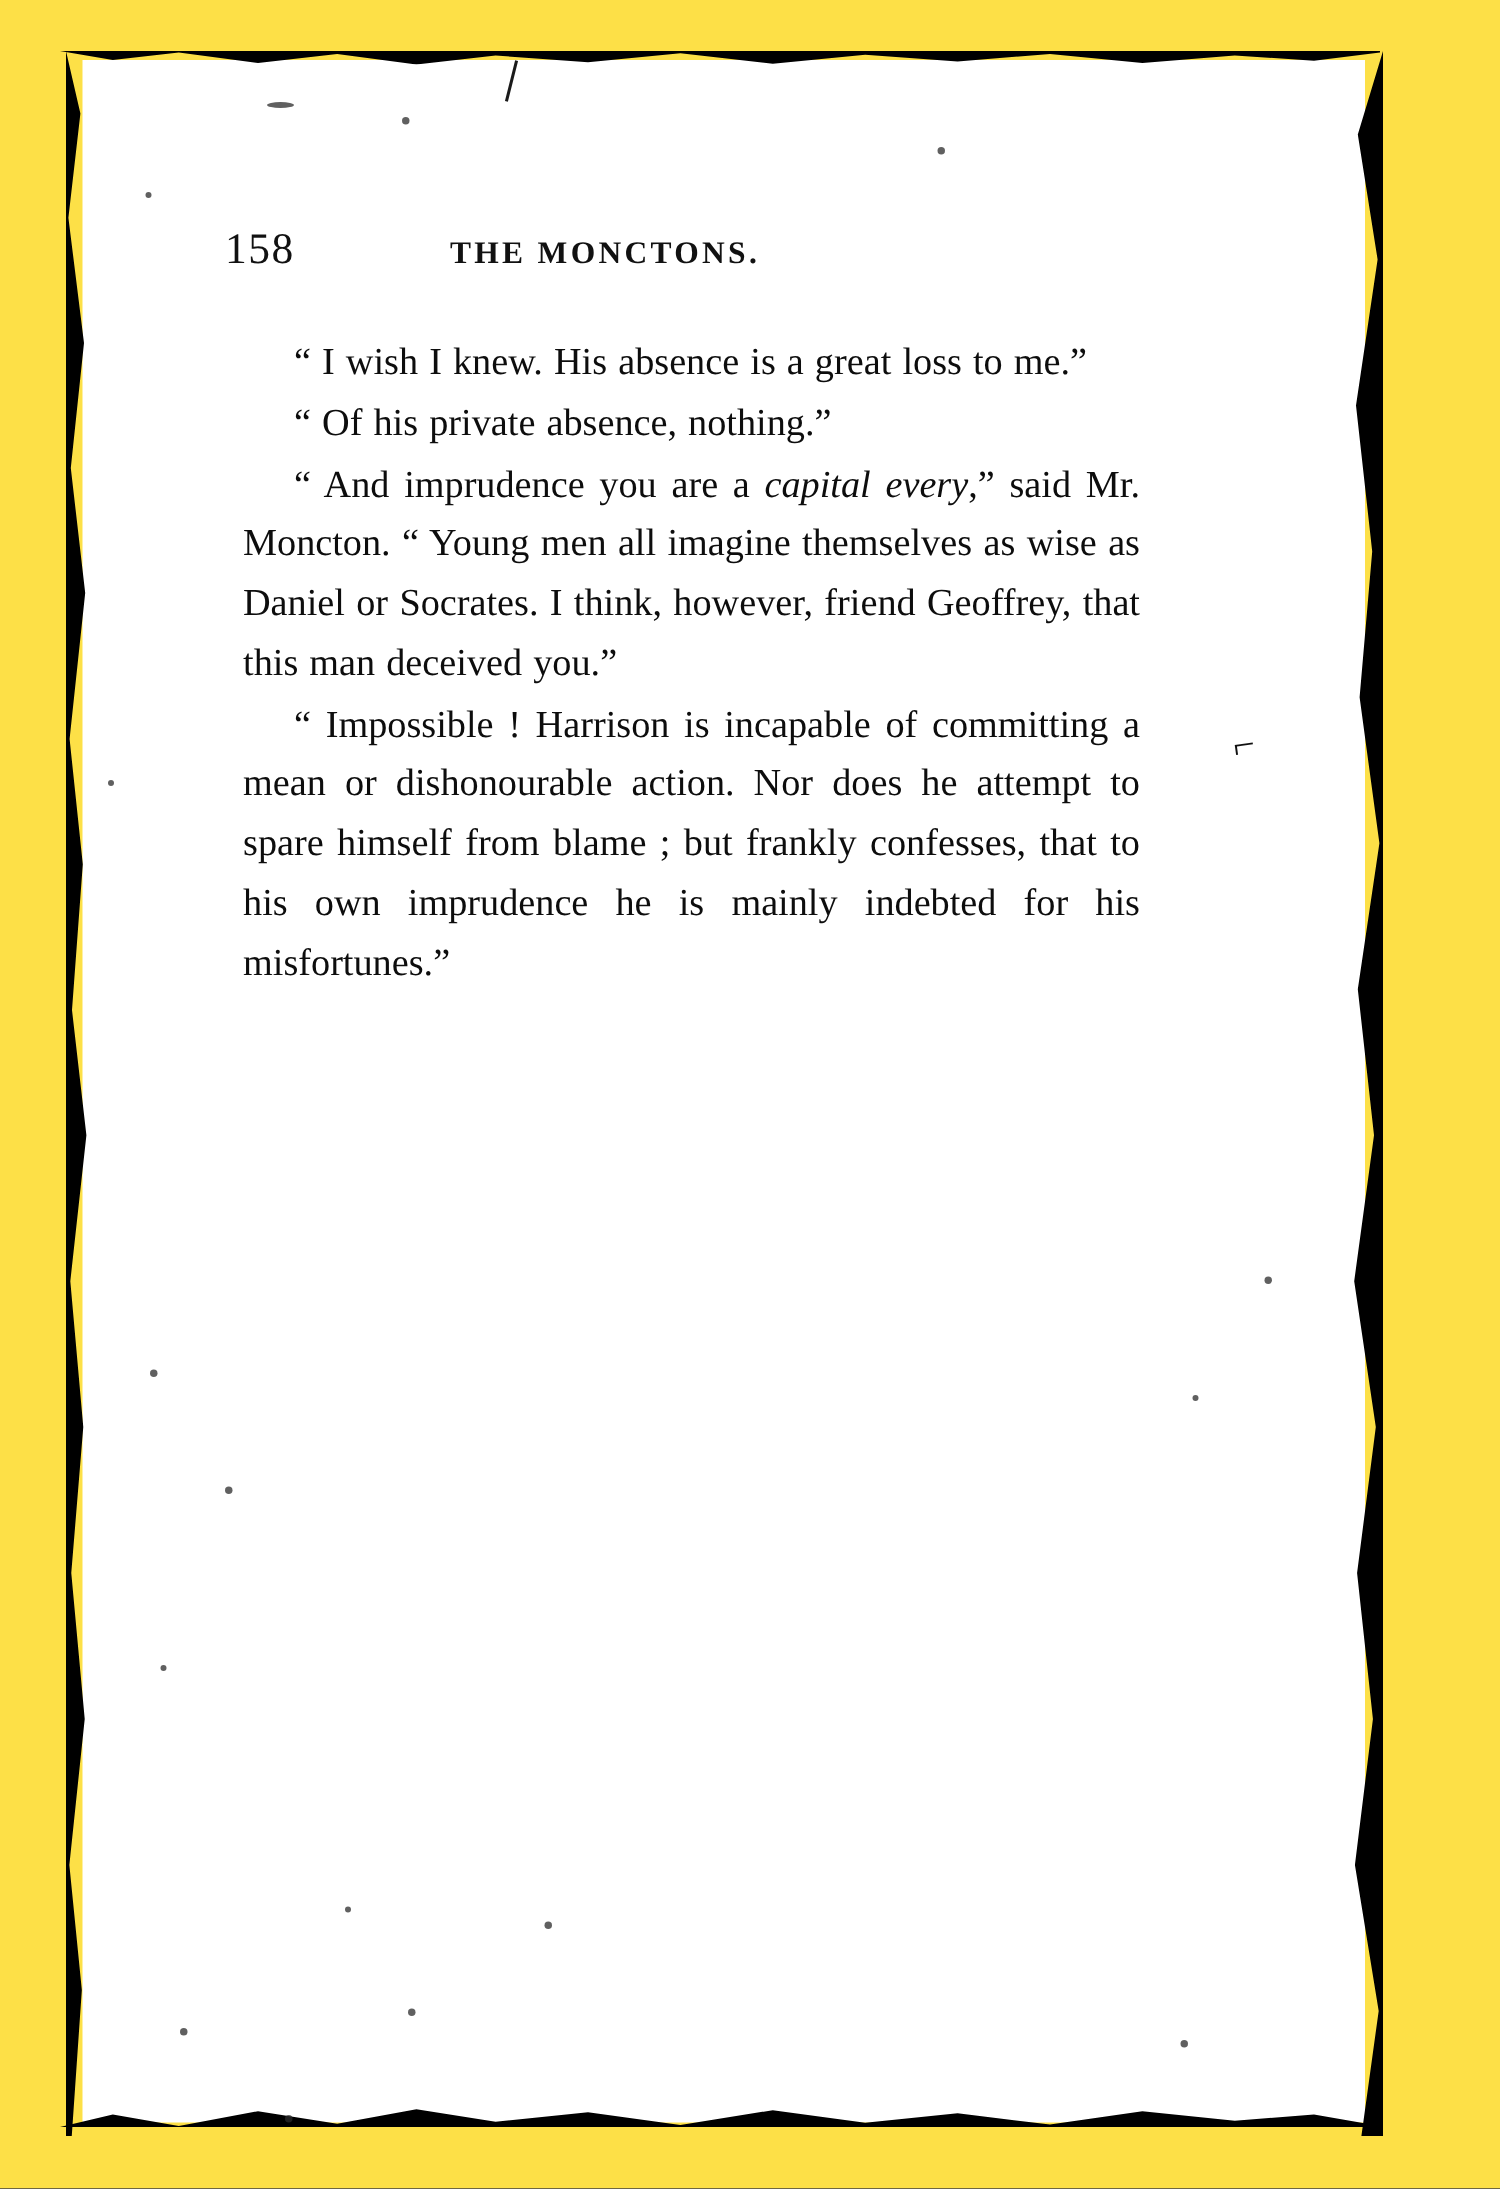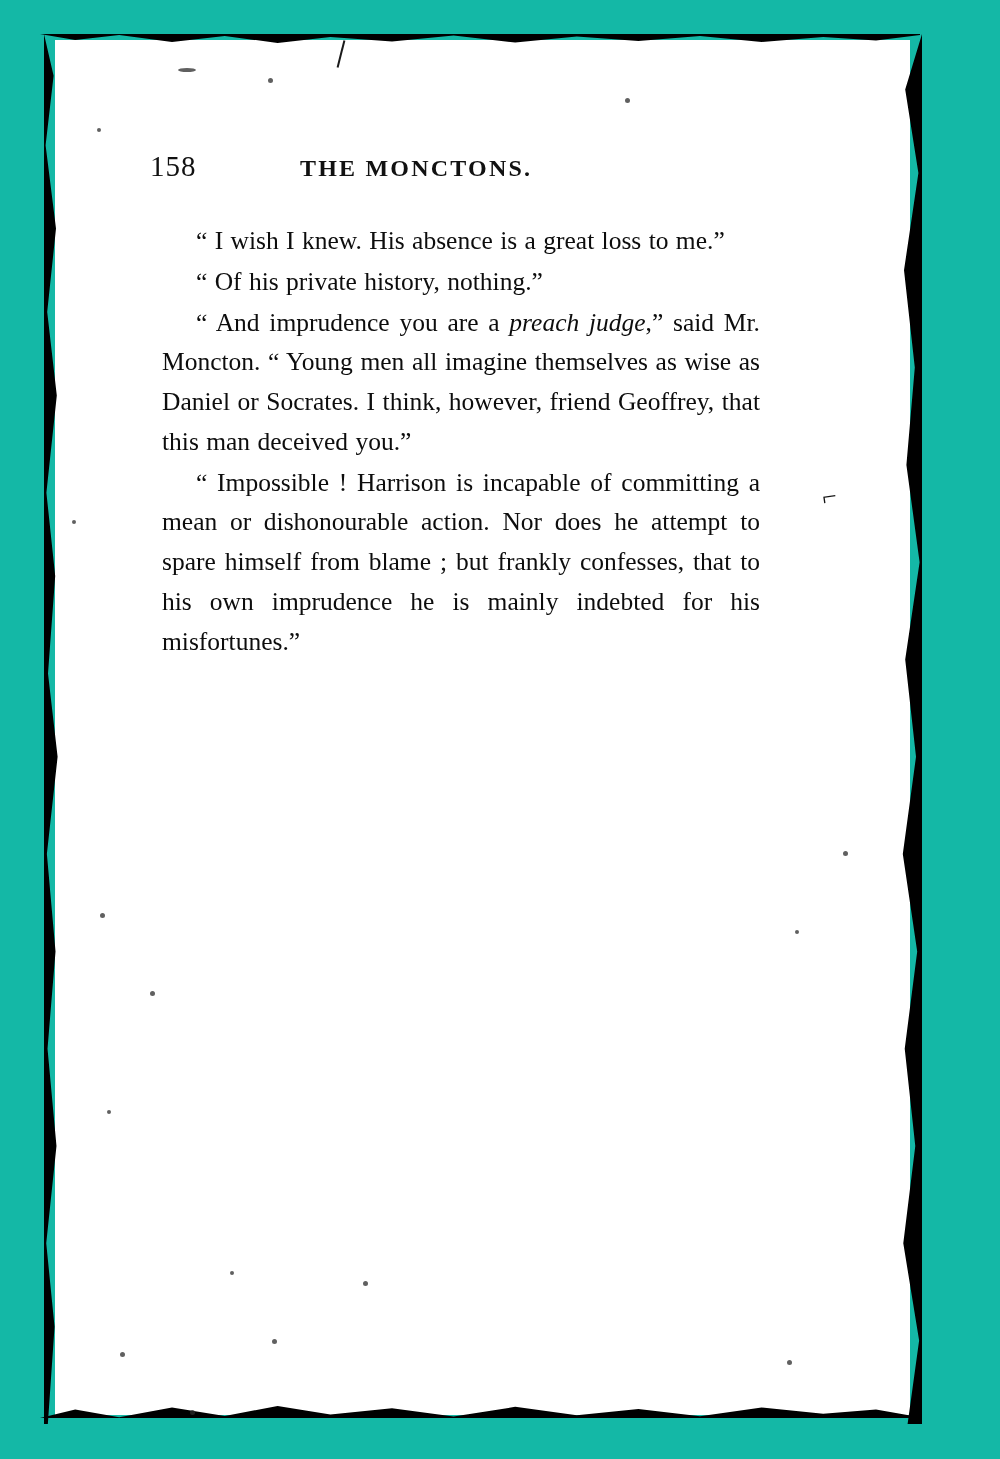--- a/index.html
+++ b/index.html
@@ -4,21 +4,21 @@
 <style>
   html, body {
     margin: 0;
     padding: 0;
     background: #000000;
   }
   .page-scan {
     position: relative;
     width: 1000px;
     height: 1459px;
-    background: #14b8a6;
+    background: #fde047;
     overflow: hidden;
     font-family: "Liberation Serif", serif;
   }
   
   .paper {
     position: absolute;
     left: 55px;
     top: 40px;
     width: 855px;
     height: 1375px;
@@ -58,21 +58,21 @@
     align-items: baseline;
     margin-bottom: 38px;
     color: #111;
   }
   .folio {
     font-size: 29px;
     letter-spacing: 1px;
     width: 150px;
   }
   .head-title {
-    font-size: 24px;
+    font-size: 21px;
     font-weight: bold;
     letter-spacing: 2.2px;
   }
   p.para {
     margin: 0 0 1px 12px;
     font-size: 25.5px;
     line-height: 1.56;
     color: #0d0d0d;
     text-align: justify;
     text-indent: 34px;
@@ -133,22 +133,22 @@
 
   <div class="content">
 
     <div class="running-head">
       <div class="folio">158</div>
       <div class="head-title">THE MONCTONS.</div>
     </div>
 
     <div id="body-text">
         <p class="para"><span>“ I wish I knew.   His absence is a great loss to me.”</span></p>
-        <p class="para"><span>“ Of his private history, nothing.”</span></p>
-        <p class="para"><span>“ And imprudence you are a </span><em>preach judge</em><span>,” said Mr. Moncton.   “ Young men all imagine themselves as wise as Daniel or Socrates.   I think, however, friend Geoffrey, that this man deceived you.”</span></p>
+        <p class="para"><span>“ Of his private absence, nothing.”</span></p>
+        <p class="para"><span>“ And imprudence you are a </span><em>capital every</em><span>,” said Mr. Moncton.   “ Young men all imagine themselves as wise as Daniel or Socrates.   I think, however, friend Geoffrey, that this man deceived you.”</span></p>
         <p class="para"><span>“ Impossible !   Harrison is incapable of committing a mean or dishonourable action.   Nor does he attempt to spare himself from blame ; but frankly confesses, that to his own imprudence he is mainly indebted for his misfortunes.”</span></p>
       </div>
 
   </div>
 
   <div class="margin-mark">⌐</div>
 
 </div>
 
 </body></html>

